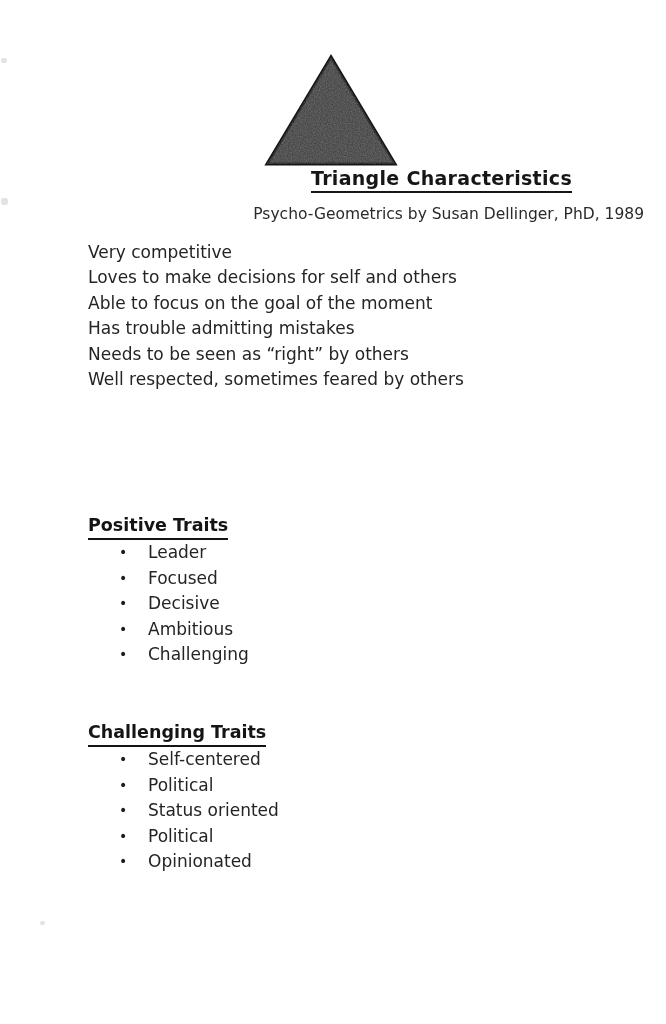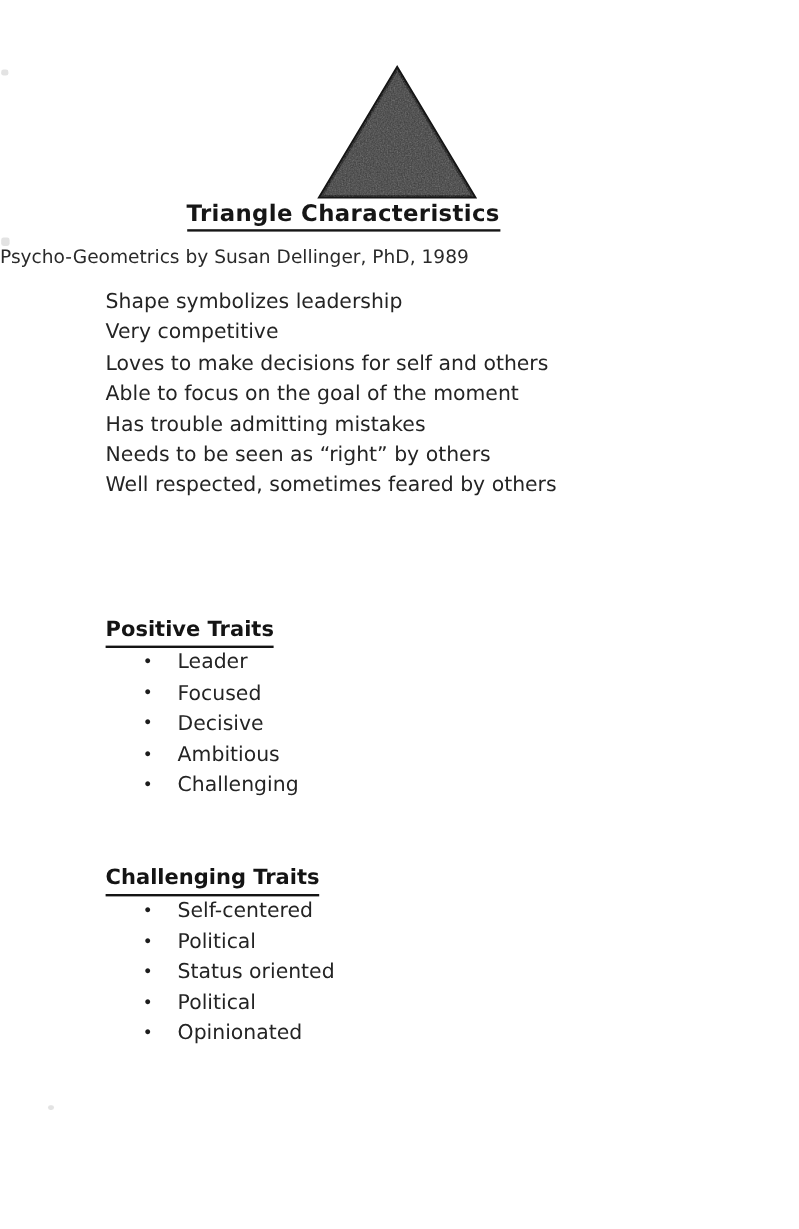--- a/index.html
+++ b/index.html
@@ -19,40 +19,40 @@
     top: 54px;
     width: 134px;
     height: 113px;
   }
   
   .title-row {
     position: absolute;
     left: 0;
     top: 167px;
     width: 602px;
-    text-align: center;
+    text-align: right;
     box-sizing: border-box;
     padding-right: 30px;
   }
   .title-row .title-text {
     display: inline-block;
     font-size: 19px;
     font-weight: 700;
     letter-spacing: 0.3px;
     color: #161616;
     border-bottom: 2px solid #161616;
     padding-bottom: 2px;
   }
   
   .subtitle-row {
     position: absolute;
     left: 0;
     top: 205px;
     width: 666px;
-    text-align: left;
+    text-align: right;
     box-sizing: border-box;
     padding-right: 22px;
     font-size: 15.5px;
     color: #2a2a2a;
   }
   
   .char-list {
     position: absolute;
     left: 88px;
     top: 240px;
@@ -139,21 +139,20 @@
     </svg>
   </div>
 
   <div class="title-row">
     <span class="title-text">Triangle Characteristics</span>
   </div>
 
   <div class="subtitle-row">Psycho-Geometrics by Susan Dellinger, PhD, 1989</div>
 
   <div class="char-list">
-    <div class="char-line">Shape symbolizes leadership</div>
     <div class="char-line">Very competitive</div>
     <div class="char-line">Loves to make decisions for self and others</div>
     <div class="char-line">Able to focus on the goal of the moment</div>
     <div class="char-line">Has trouble admitting mistakes</div>
     <div class="char-line">Needs to be seen as “right” by others</div>
     <div class="char-line">Well respected, sometimes feared by others</div>
   </div>
 
   <div class="motto-block">
   </div>

